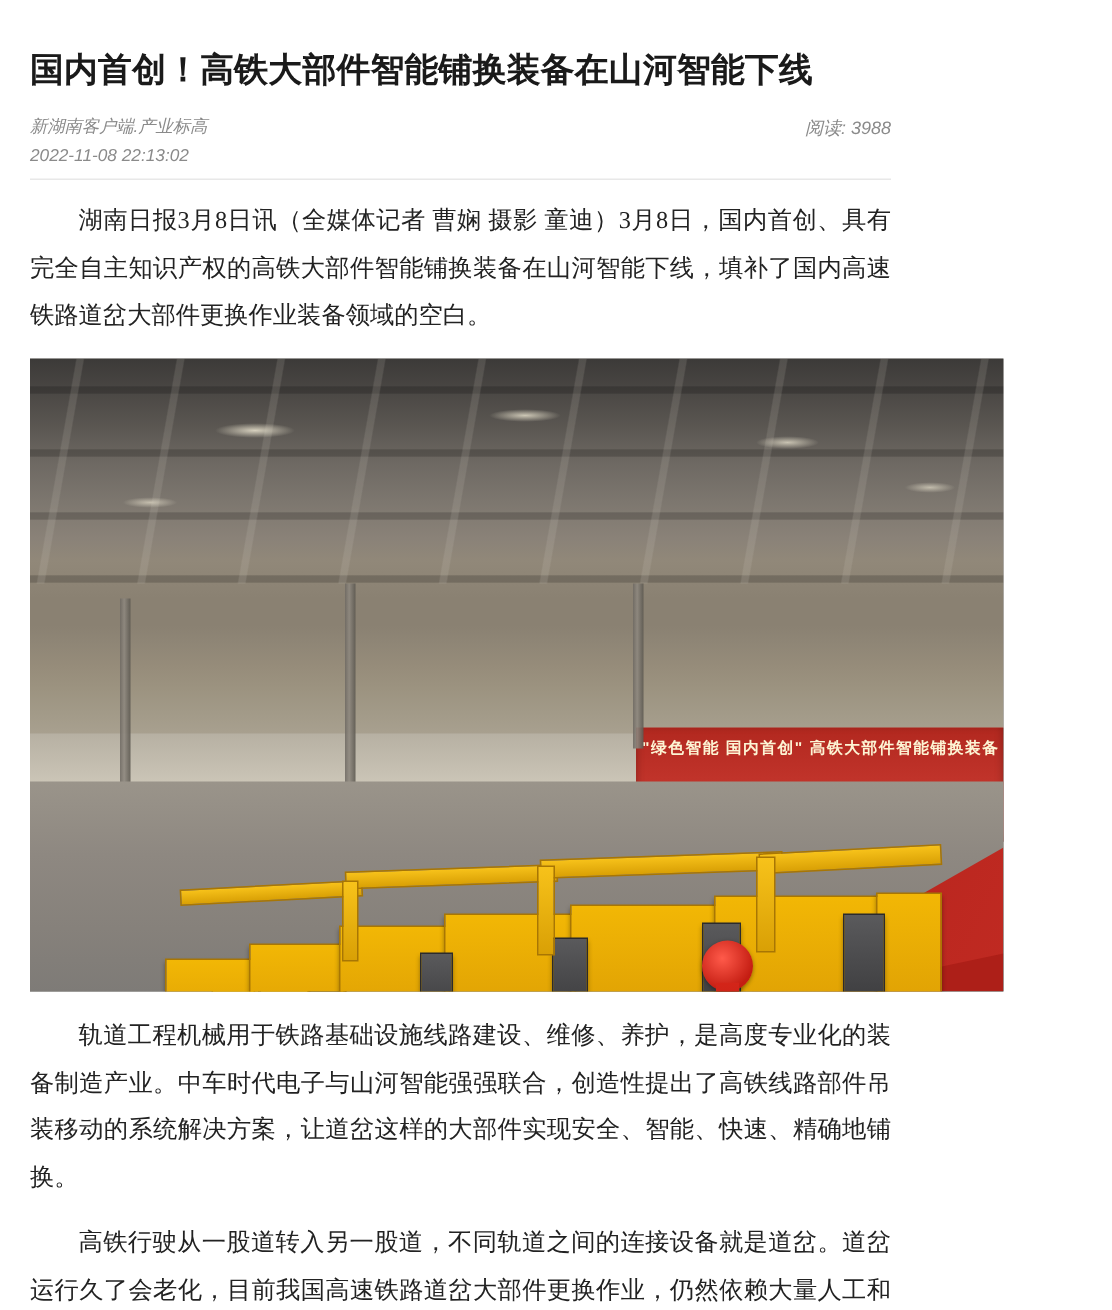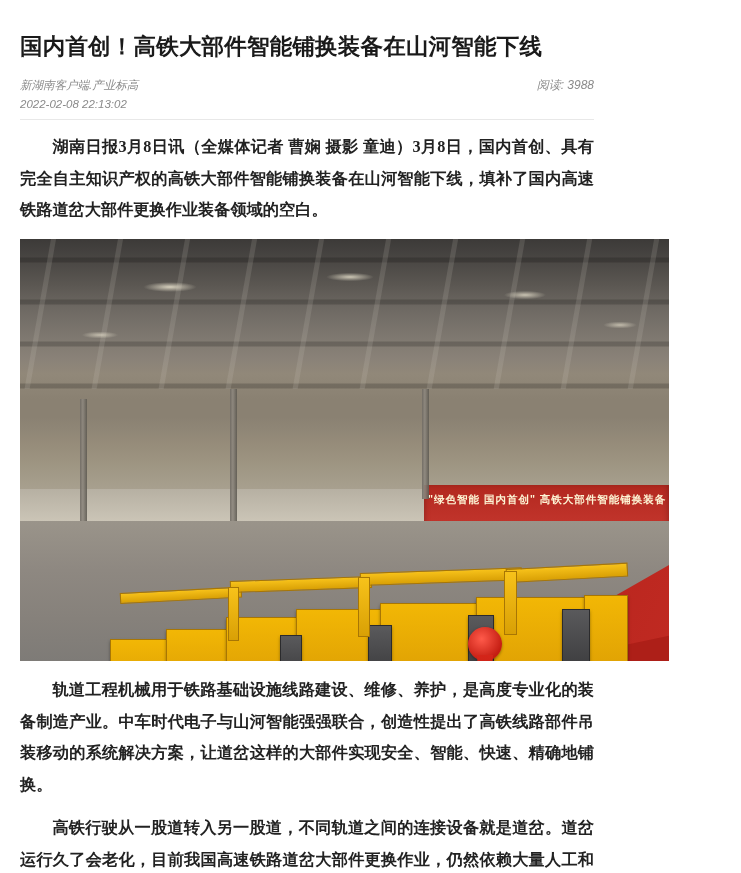--- a/index.html
+++ b/index.html
@@ -59,21 +59,20 @@
     margin: 4px 0 12px 0;
   }
   .body-text p {
     font-family: "Liberation Serif", serif;
     font-size: 16.2px;
     line-height: 1.95;
     color: #222222;
     margin: 0 0 12px 0;
     text-indent: 2em;
     text-align: justify;
-    font-weight: bold;
   }
   .figure {
     margin: 12px 0 14px 0;
     width: 649px;
     height: 422px;
     position: relative;
     overflow: hidden;
     background: #6d6b66;
   }
   
@@ -233,21 +232,21 @@
 </head>
 <body>
 
 <div class="article">
 
   <h1 class="headline">国内首创！高铁大部件智能铺换装备在山河智能下线</h1>
 
   <div class="meta-row">
     <div class="meta-left">
       <span class="source">新湖南客户端.产业标高</span>
-      <span class="timestamp">2022-02-08 22:13:02</span>
+      <span class="timestamp">2022-11-08 22:13:02</span>
     </div>
     <div class="meta-right">阅读: 3988</div>
   </div>
 
   <hr class="divider">
 
   <div class="body-text">
     <p>湖南日报3月8日讯（全媒体记者 曹娴 摄影 童迪）3月8日，国内首创、具有完全自主知识产权的高铁大部件智能铺换装备在山河智能下线，填补了国内高速铁路道岔大部件更换作业装备领域的空白。</p>
   </div>
 

